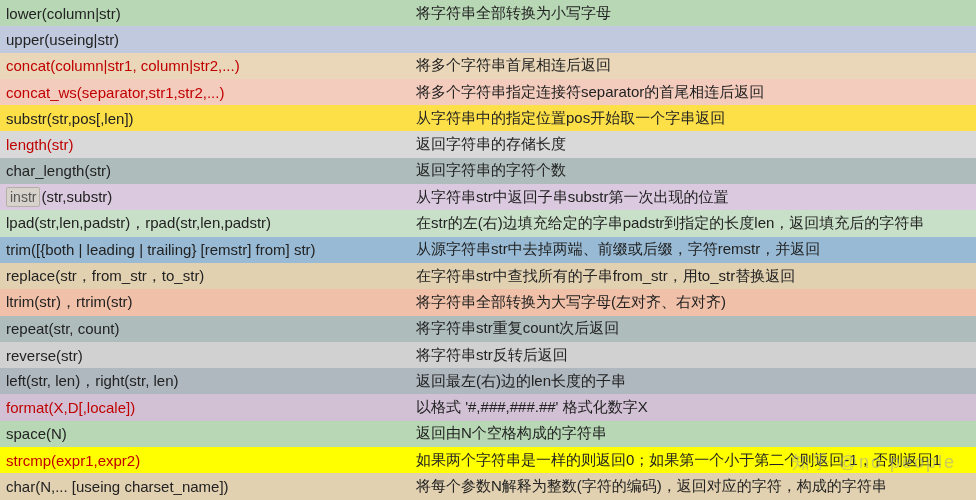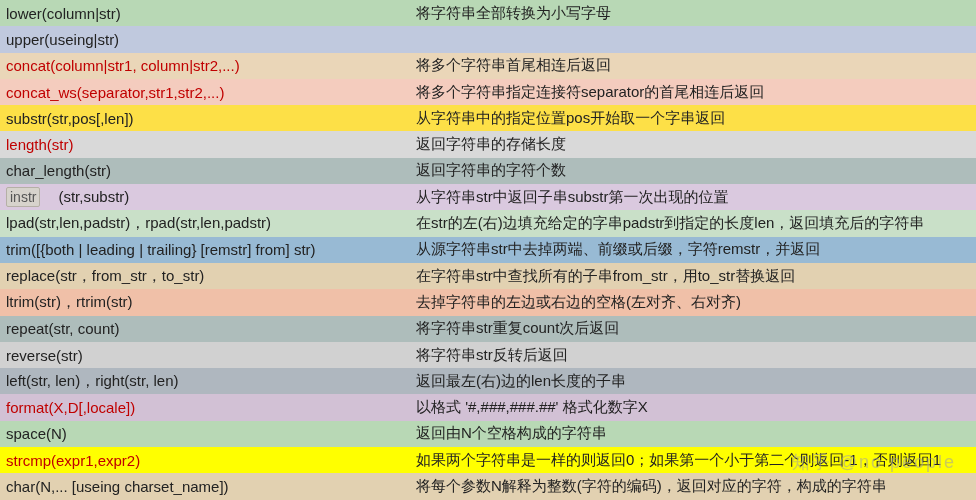--- a/index.html
+++ b/index.html
@@ -38,21 +38,21 @@
   .red { color: #c00000; }
   .instr-box {
     display:inline-block;
     background:#d7d3cc;
     border:1px solid #b5b0a6;
     border-radius:2px;
     padding:0 3px;
     color:#555;
     font-size:14px;
     line-height:18px;
-    margin-right:18px;
+    margin-right:1px;
   }
   .watermark {
     position: absolute;
     right: 20px;
     top: 450px;
     font-size: 18px;
     color: rgba(160,160,160,0.55);
     font-weight: 500;
     letter-spacing: 2px;
     pointer-events: none;
@@ -100,21 +100,21 @@
     <div class="row" style="background: rgb(152, 186, 212);">
       <div class="col1">trim([{both | leading | trailing} [remstr] from] str)</div>
       <div class="col2">从源字符串str中去掉两端、前缀或后缀，字符remstr，并返回</div>
     </div>
     <div class="row" style="background: rgb(226, 209, 177);">
       <div class="col1">replace(str，from_str，to_str)</div>
       <div class="col2">在字符串str中查找所有的子串from_str，用to_str替换返回</div>
     </div>
     <div class="row" style="background: rgb(240, 192, 168);">
       <div class="col1">ltrim(str)，rtrim(str)</div>
-      <div class="col2">去掉字符串的左边或右边的空格(左对齐、右对齐)</div>
+      <div class="col2">将字符串全部转换为大写字母(左对齐、右对齐)</div>
     </div>
     <div class="row" style="background: rgb(174, 189, 187);">
       <div class="col1">repeat(str, count)</div>
       <div class="col2">将字符串str重复count次后返回</div>
     </div>
     <div class="row" style="background: rgb(209, 209, 209); justify-content: space-between;">
       <div class="col1">reverse(str)</div>
       <div class="col2">将字符串str反转后返回</div>
     </div>
     <div class="row" style="background: rgb(175, 183, 191);">

